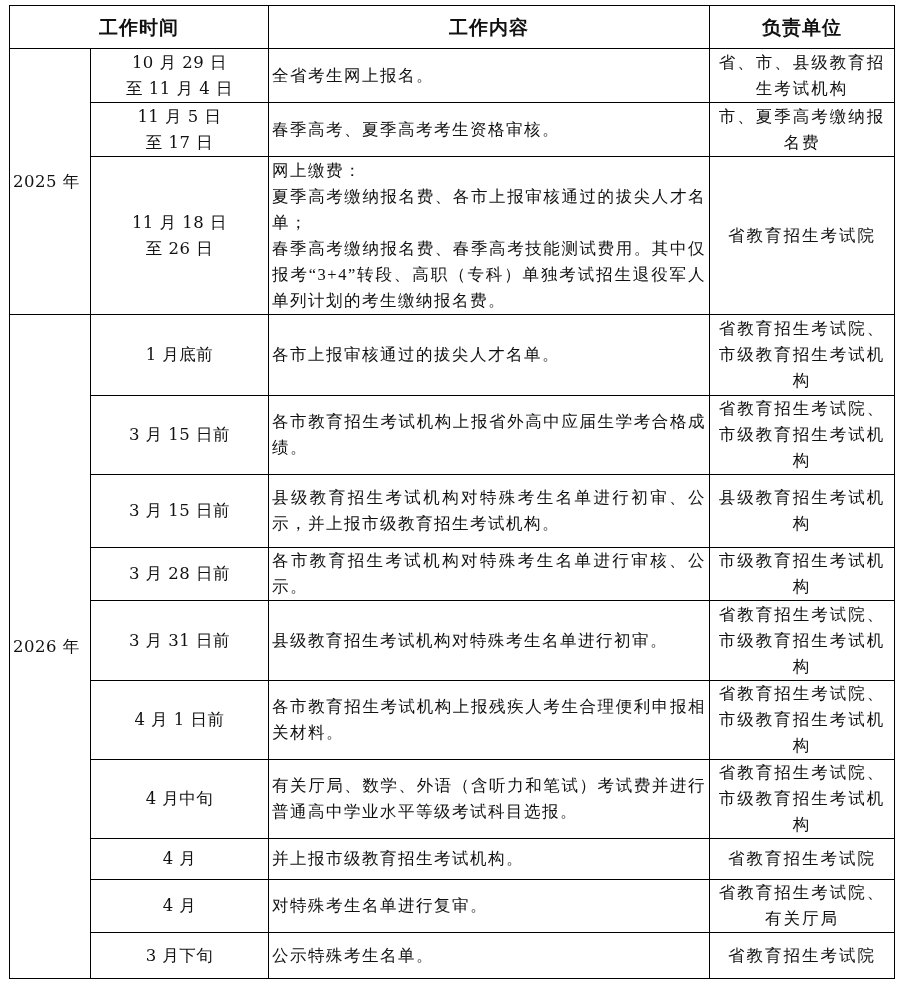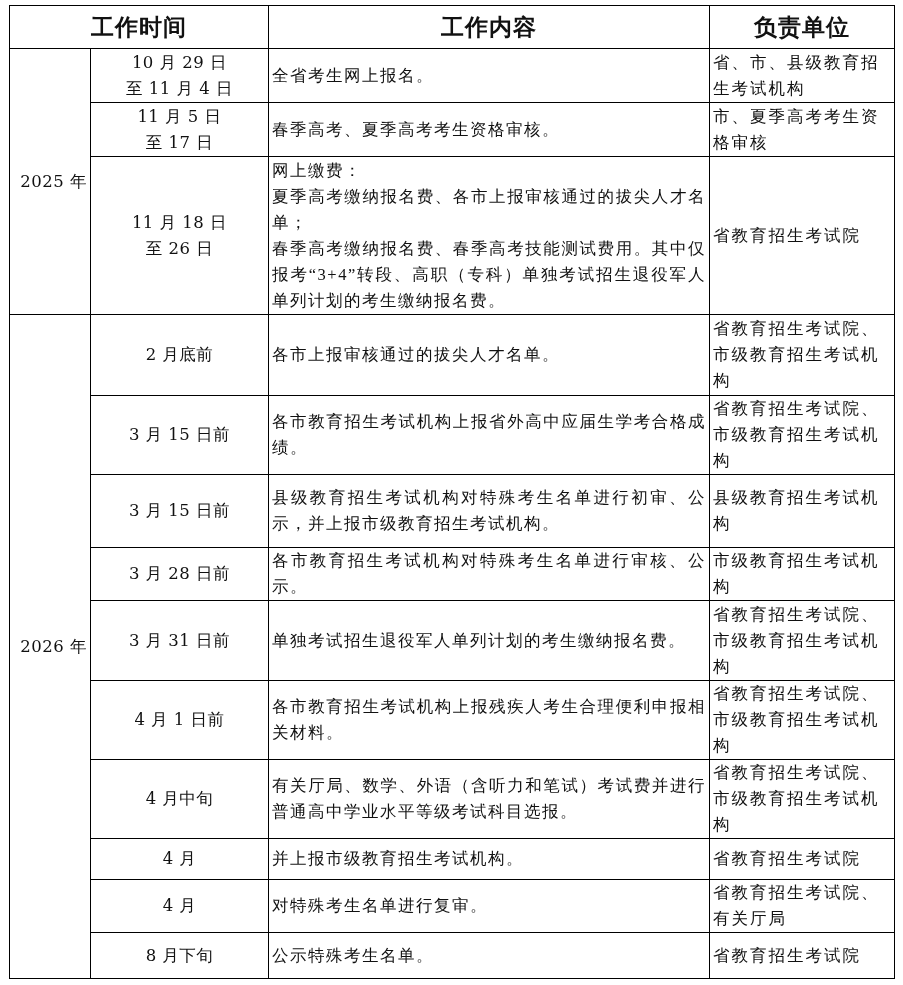--- a/index.html
+++ b/index.html
@@ -16,29 +16,29 @@
   }
   table.sched td, table.sched th {
     border: 1.5px solid #000000;
     padding: 0 3px;
     vertical-align: middle;
     overflow: hidden;
   }
   table.sched th {
     font-family: "DejaVu Sans", "Liberation Sans", sans-serif;
     font-weight: bold;
-    font-size: 23px;
+    font-size: 19px;
     text-align: center;
     height: 42px;
     letter-spacing: 1px;
   }
-  td.year { text-align: right; width: 78px; letter-spacing: 0.5px; }
+  td.year { text-align: left; width: 78px; letter-spacing: 0.5px; }
   td.date { text-align: center; letter-spacing: 0.5px; }
   td.content { text-align: justify; text-align-last: left; letter-spacing: 1.5px; font-family: Liberation Serif, serif; }
-  td.unit { text-align: left; letter-spacing: 2px; padding: 0 2px; }
+  td.unit { text-align: center; letter-spacing: 2px; padding: 0 2px; }
   .line { display: block; }
 </style>
 </head>
 <body>
 
 <table class="sched">
   <colgroup>
     <col style="width:81px">
     <col style="width:178px">
     <col style="width:441px">
@@ -61,59 +61,59 @@
       </td>
       <td class="content">全省考生网上报名。</td>
       <td class="unit">省、市、县级教育招生考试机构</td>
     </tr>
     <tr style="height:54px">
       <td class="date">
         <span class="line">11 月 5 日</span>
         <span class="line">至 17 日</span>
       </td>
       <td class="content">春季高考、夏季高考考生资格审核。</td>
-      <td class="unit">市、夏季高考考生资格审核</td>
+      <td class="unit">市、夏季高考缴纳报名费</td>
     </tr>
     <tr style="height:158px">
       <td class="date">
         <span class="line">11 月 18 日</span>
         <span class="line">至 26 日</span>
       </td>
       <td class="content">
         <span class="line">网上缴费：</span>
         <span class="line">夏季高考缴纳报名费、各市上报审核通过的拔尖人才名单；</span>
         <span class="line">春季高考缴纳报名费、春季高考技能测试费用。其中仅报考“3+4”转段、高职（专科）单独考试招生退役军人单列计划的考生缴纳报名费。</span>
       </td>
       <td class="unit">省教育招生考试院</td>
     </tr>
 
     <tr style="height:81px">
       <td class="year" rowspan="10">2026 年</td>
-      <td class="date">2 月底前</td>
+      <td class="date">1 月底前</td>
       <td class="content">各市上报审核通过的拔尖人才名单。</td>
       <td class="unit">省教育招生考试院、市级教育招生考试机构</td>
     </tr>
     <tr style="height:78px">
       <td class="date">3 月 15 日前</td>
       <td class="content">各市教育招生考试机构上报省外高中应届生学考合格成绩。</td>
       <td class="unit">省教育招生考试院、市级教育招生考试机构</td>
     </tr>
     <tr style="height:73px">
       <td class="date">3 月 15 日前</td>
       <td class="content">县级教育招生考试机构对特殊考生名单进行初审、公示，并上报市级教育招生考试机构。</td>
       <td class="unit">县级教育招生考试机构</td>
     </tr>
     <tr style="height:53px">
       <td class="date">3 月 28 日前</td>
       <td class="content">各市教育招生考试机构对特殊考生名单进行审核、公示。</td>
       <td class="unit">市级教育招生考试机构</td>
     </tr>
     <tr style="height:80px">
       <td class="date">3 月 31 日前</td>
-      <td class="content">单独考试招生退役军人单列计划的考生缴纳报名费。</td>
+      <td class="content">县级教育招生考试机构对特殊考生名单进行初审。</td>
       <td class="unit">省教育招生考试院、市级教育招生考试机构</td>
     </tr>
     <tr style="height:79px">
       <td class="date">4 月 1 日前</td>
       <td class="content">各市教育招生考试机构上报残疾人考生合理便利申报相关材料。</td>
       <td class="unit">省教育招生考试院、市级教育招生考试机构</td>
     </tr>
     <tr style="height:79px">
       <td class="date">4 月中旬</td>
       <td class="content">有关厅局、数学、外语（含听力和笔试）考试费并进行普通高中学业水平等级考试科目选报。</td>
@@ -123,18 +123,18 @@
       <td class="date">4 月</td>
       <td class="content">并上报市级教育招生考试机构。</td>
       <td class="unit">省教育招生考试院</td>
     </tr>
     <tr style="height:53px">
       <td class="date">4 月</td>
       <td class="content">对特殊考生名单进行复审。</td>
       <td class="unit">省教育招生考试院、有关厅局</td>
     </tr>
     <tr style="height:46px">
-      <td class="date">8 月下旬</td>
+      <td class="date">3 月下旬</td>
       <td class="content">公示特殊考生名单。</td>
       <td class="unit">省教育招生考试院</td>
     </tr>
   </tbody>
 </table>
 
 </body></html>

